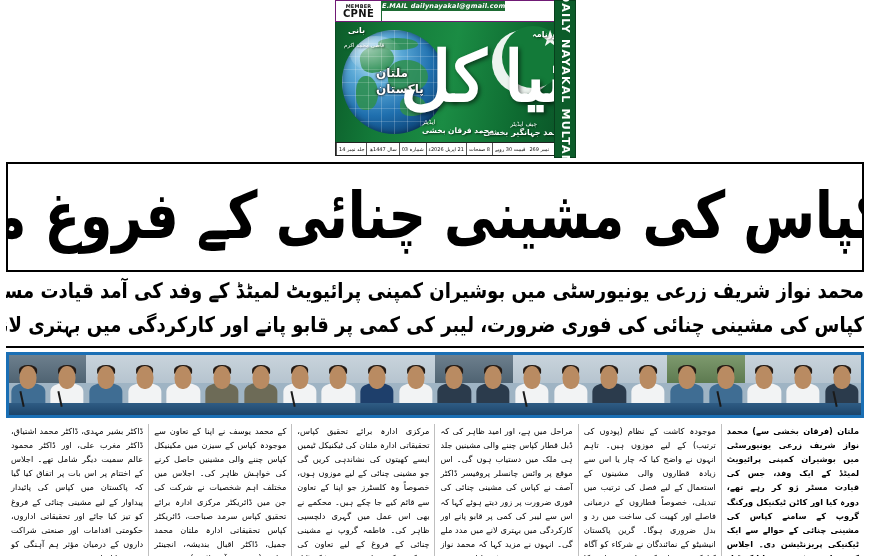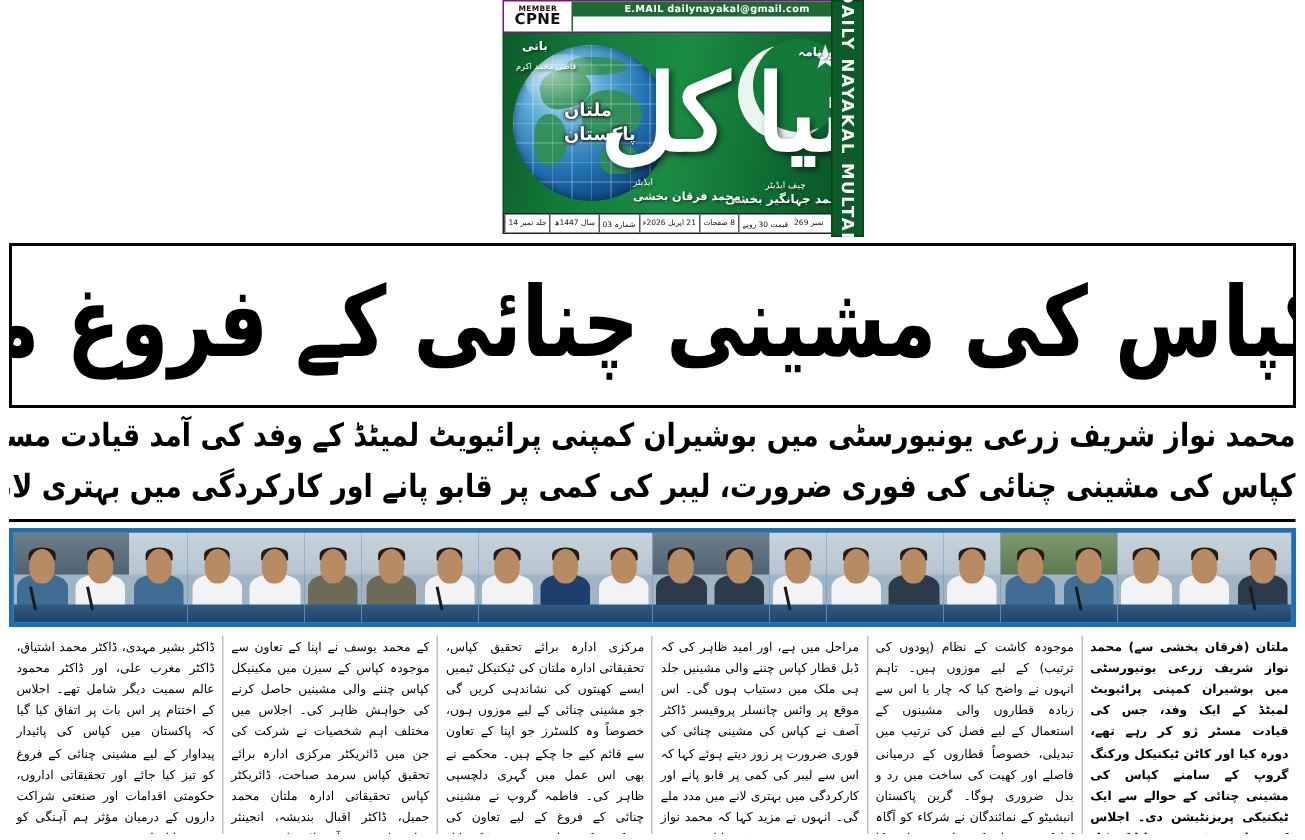--- a/index.html
+++ b/index.html
@@ -22,21 +22,21 @@
     border:1px solid #701a75;box-sizing:border-box;background:#fff;
   }
   .cpne-box{
     width:46px;flex:none;display:flex;flex-direction:column;
     align-items:center;justify-content:center;
     border-right:1px solid #1d6b33;box-sizing:border-box;
     line-height:1;
   }
   .cpne-member{font-size:5px;font-weight:bold;color:#111;letter-spacing:.2px;}
   .cpne-name{font-size:10px;font-weight:bold;color:#111;letter-spacing:.3px;}
-  .info-right{flex:1;display:flex;flex-direction:column;}
+  .info-right{flex:1;display:flex;flex-direction:row;font-style:italic;}
   .email-strip{
     height:10px;background:#1d6b33;color:#fff;
     font-size:6.5px;font-weight:bold;text-align:center;
     line-height:10px;letter-spacing:.2px;overflow:hidden;
   }
   .urdu-strip{
     flex:1;display:flex;align-items:center;justify-content:space-between;
     padding:0 3px;direction:rtl;
   }
   .urdu-mini{font-size:5.5px;color:#111;font-family:"DejaVu Sans",sans-serif;white-space:nowrap;}

